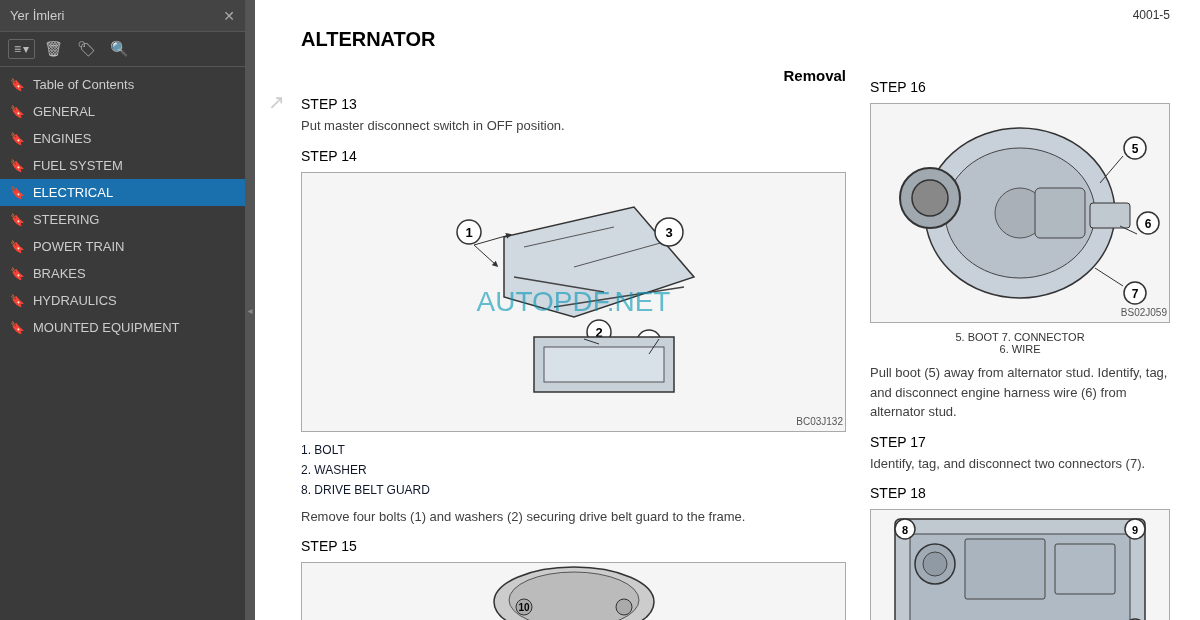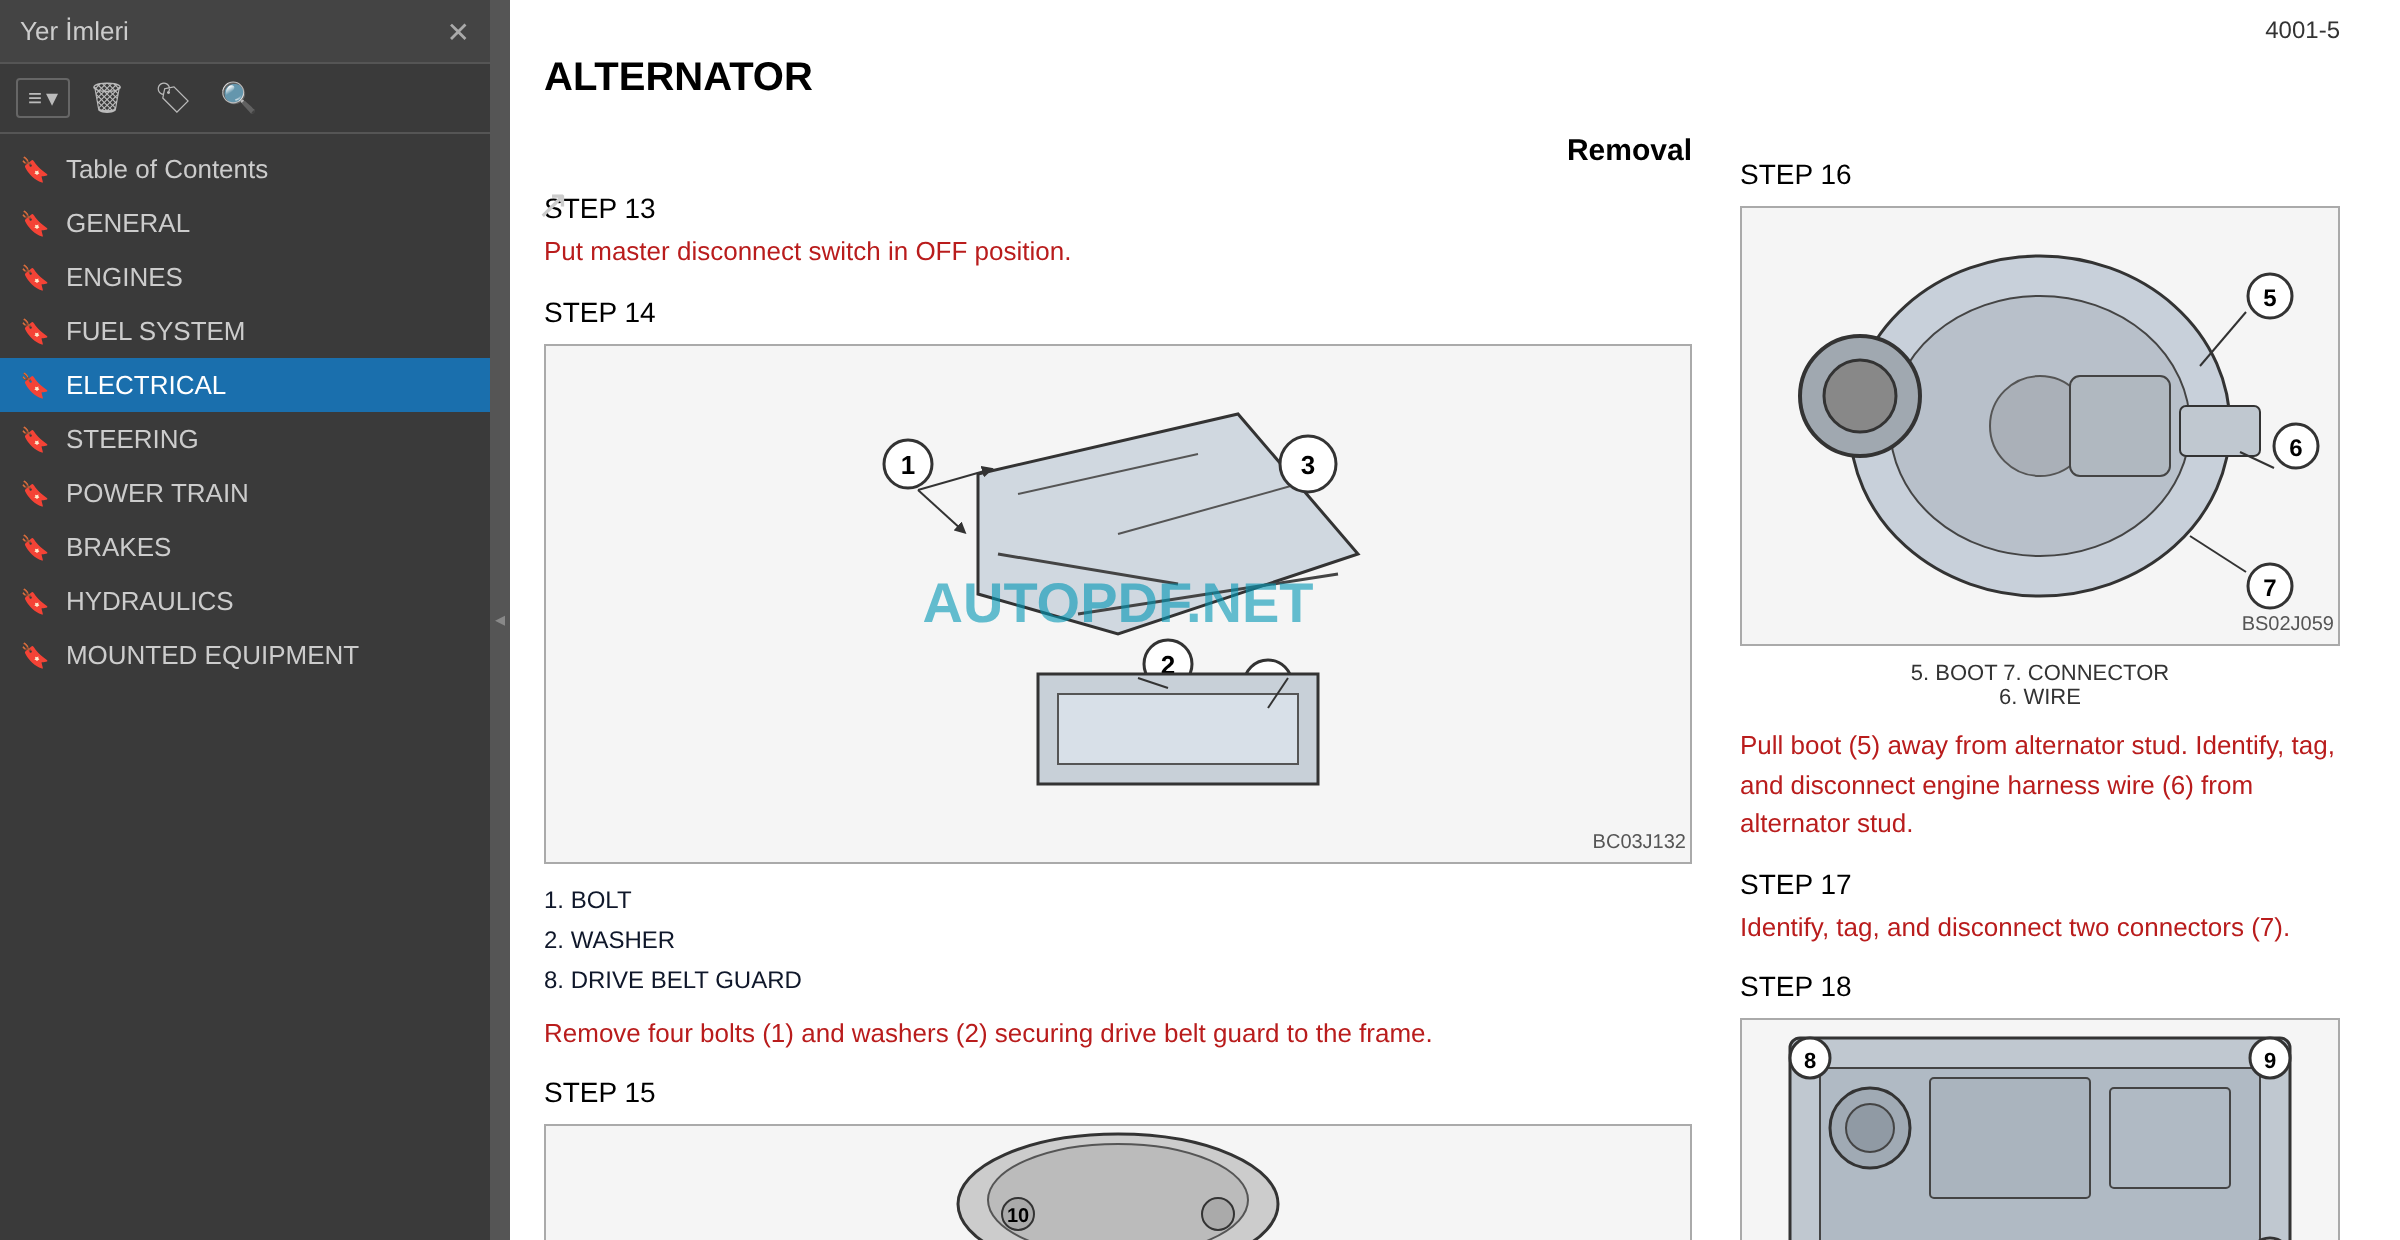--- a/index.html
+++ b/index.html
@@ -120,21 +120,21 @@
       position: relative;
       display: flex;
     }
 
     .page-content {
       flex: 1;
       background: #fff;
       margin: 0;
       height: 620px;
       overflow-y: auto;
-      padding: 20px 30px 20px 17px;
+      padding: 20px 30px 20px 46px;
       position: relative;
     }
 
     .page-number {
       position: absolute;
       top: 8px;
       right: 30px;
       font-size: 12px;
       color: #333;
     }
@@ -169,21 +169,21 @@
 
     .step-label {
       font-size: 14px;
       font-weight: normal;
       margin-bottom: 4px;
       margin-top: 12px;
     }
 
     .step-text {
       font-size: 13px;
-      color: #b91c1c;
+      color: #404040;
       margin-bottom: 8px;
       line-height: 1.5;
     }
 
     .diagram-box {
       border: 1px solid #aaa;
       background: #f5f5f5;
       margin: 8px 0;
       position: relative;
       display: flex;
@@ -198,21 +198,21 @@
       font-size: 10px;
       color: #555;
     }
 
     .watermark {
       position: absolute;
       top: 50%;
       left: 50%;
       transform: translate(-50%, -50%);
       font-size: 28px;
-      font-weight: bold;
+      font-weight: normal;
       color: rgba(0, 150, 180, 0.6);
       white-space: nowrap;
       pointer-events: none;
       z-index: 10;
     }
 
     .parts-list {
       font-size: 12px;
       color: #0f172a;
       margin: 6px 0;

